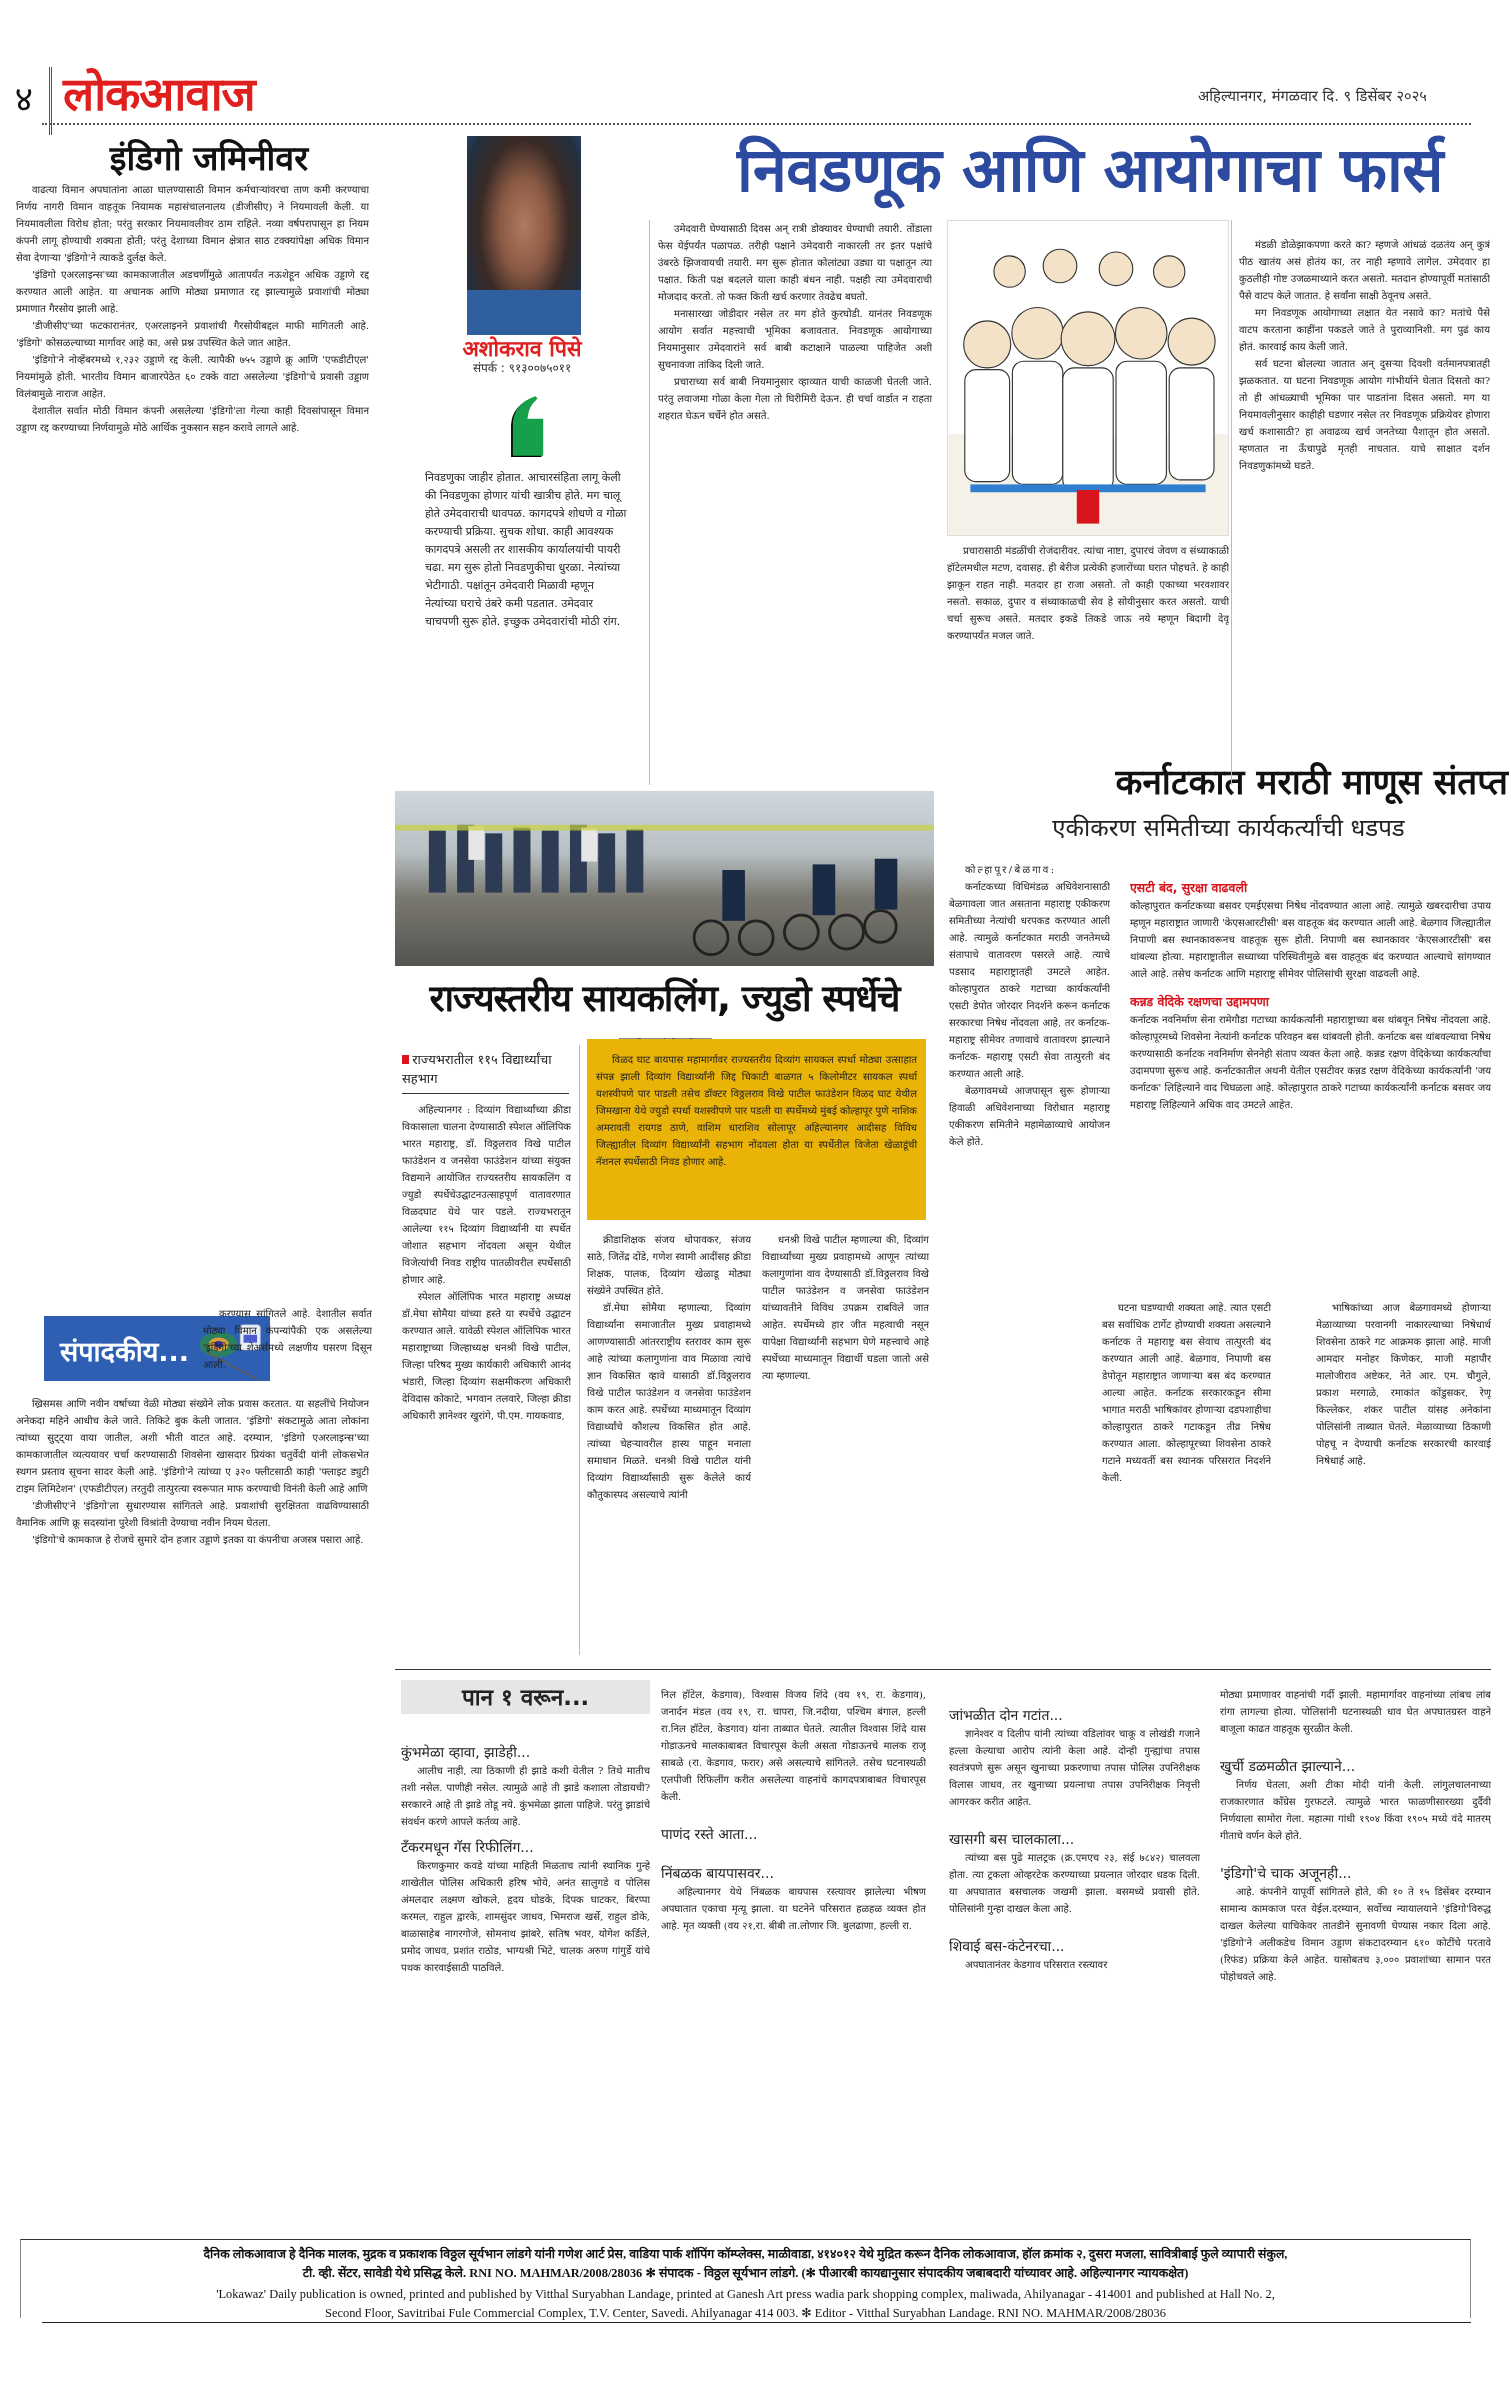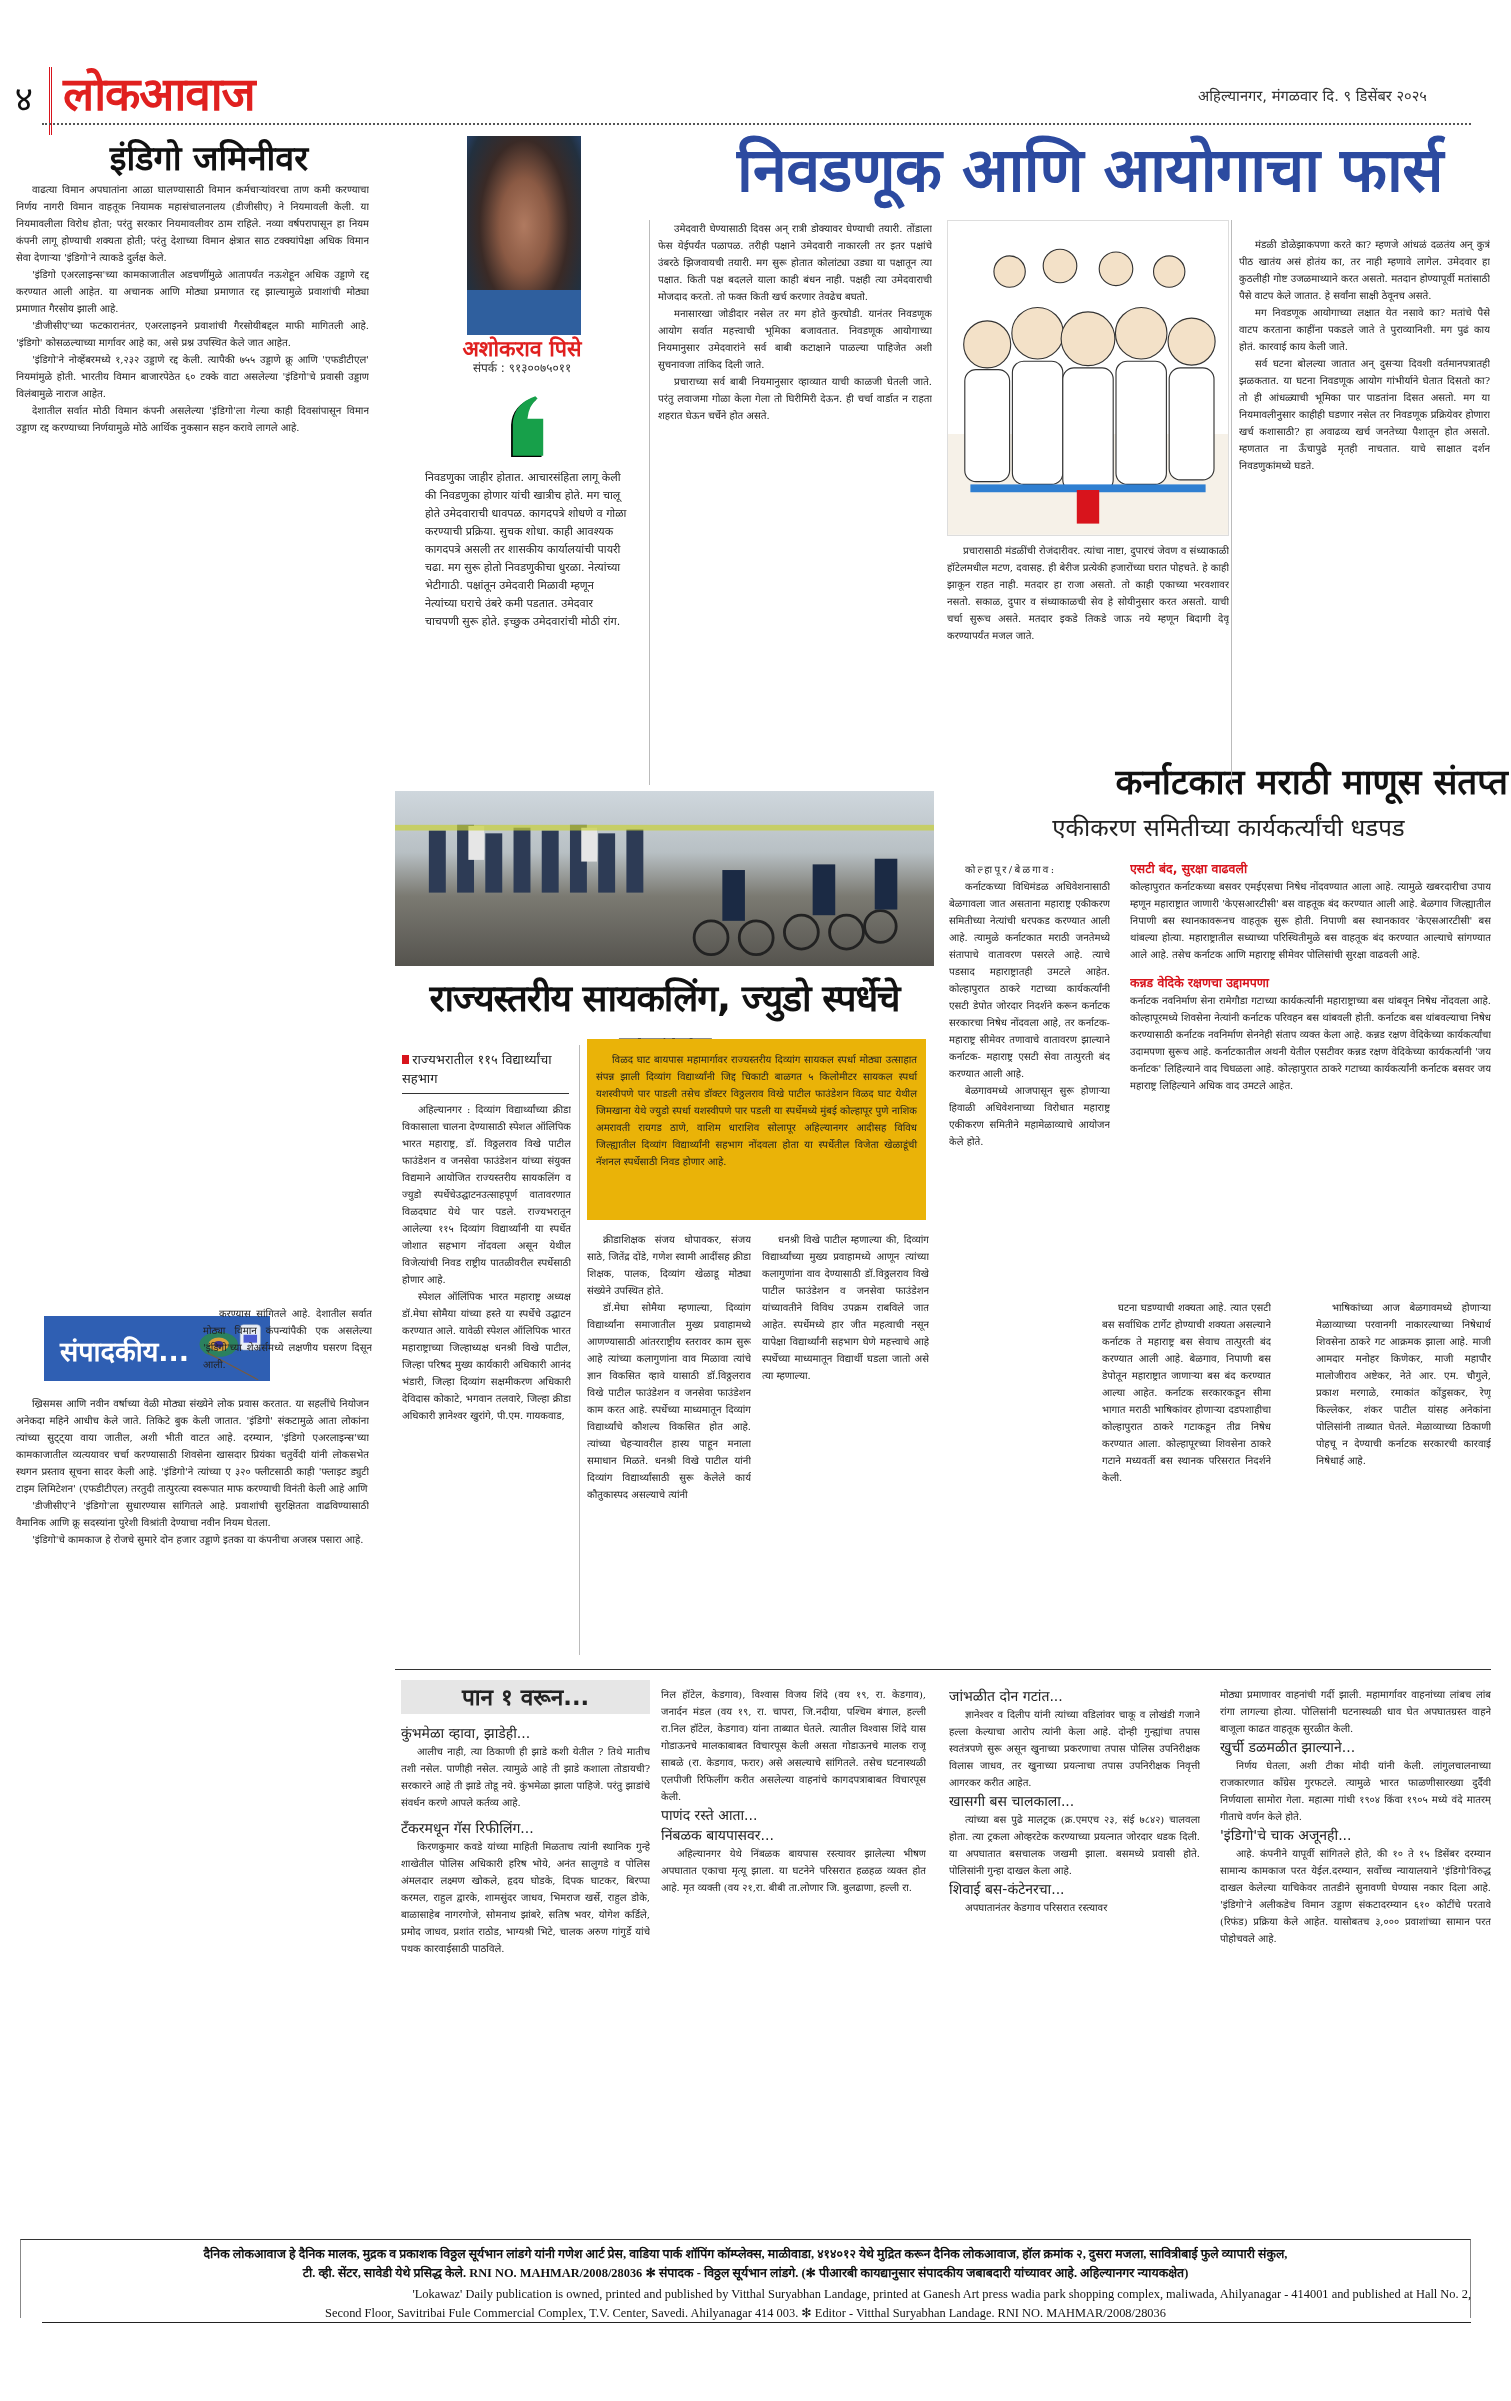--- a/index.html
+++ b/index.html
@@ -1,21 +1,21 @@
 <!DOCTYPE html>
 <html style="font-size:9px"><head>
 <meta charset="utf-8">
 <style>
   * { box-sizing: border-box; margin: 0; padding: 0; }
   html, body { width: 1512px; height: 2401px; background: #ffffff; overflow: hidden; }
   body { position: relative; font-family: "DejaVu Sans", "Liberation Sans", sans-serif; color: #1a1a1a; }
   .abs { position: absolute; }
   .text { font-family: "DejaVu Serif", "Liberation Serif", serif; font-size: 10px; line-height: 17px; text-align: justify; color: #222; overflow: hidden; }
   .text p { text-indent: 16px; }
-  .sub { font-family: "DejaVu Sans", sans-serif; font-weight: bold; font-size: 12.4px; line-height: 19px; color: #111; margin-top: 1px; }
+  .sub { font-family: "DejaVu Sans", sans-serif; font-weight: bold; font-size: 12.4px; line-height: 19px; color: #111; margin-top: 20px; }
   .sub.red { color: #d8141c; }
   .sub.dark { color: #222; font-weight: normal; font-size: 14px; }
 
   
   #page-num { left: 14.7px; top: 82px; font-size: 35px; color: #111; line-height: 1; }
   #mast-rule { left: 49px; top: 67px; width: 3.4px; height: 68px; border-left: 1.1px solid #d8141c; border-right: 1.1px solid #d8141c; }
   #masthead { left: 63px; top: 67px; font-size: 46px; font-weight: bold; color: #e0201f; line-height: 1.2; letter-spacing: -1.1px; }
   #dateline { right: 85px; top: 85px; font-size: 14.7px; color: #333; }
   #header-rule { left: 42px; top: 123px; width: 1429px; border-top: 2.3px dotted #555; }
 
@@ -68,21 +68,21 @@
   #cont-col1 { left: 401px; top: 1723px; width: 249px; height: 508px; }
   #cont-col2 { left: 661px; top: 1686px; width: 265px; height: 542px; }
   #cont-col3 { left: 949px; top: 1686px; width: 251px; height: 542px; }
   #cont-col4 { left: 1220px; top: 1686px; width: 271px; height: 542px; }
 
   
   #footer-box { left: 20px; top: 2239px; width: 1451px; height: 79px; border-top: 1.7px solid #333; border-left: 0.6px solid #888; border-right: 0.6px solid #888; }
   #footer-mr1, #footer-mr2, #footer-en1, #footer-en2 { left: 20px; width: 1451px; text-align: center; font-family: "Liberation Serif", serif; color: #111; }
   #footer-mr1 { top: 2245px; font-size: 12.4px; font-weight: bold; }
   #footer-mr2 { top: 2264px; font-size: 12.4px; font-weight: bold; }
-  #footer-en1 { top: 2287px; font-size: 12.4px; text-align: right; }
+  #footer-en1 { top: 2287px; font-size: 12.4px; }
   #footer-en2 { top: 2305px; font-size: 12.4px; }
   #footer-rule { left: 42px; top: 2322px; width: 1429px; border-top: 1.7px solid #222; }
   .vrule { position: absolute; border-left: 0.6px solid #bbb; }
 </style>
 </head>
 <body>
 
 <div class="abs" id="page-num">४</div>
 <div class="abs" id="mast-rule"></div>
 <div class="abs" id="masthead">लोकआवाज</div>

